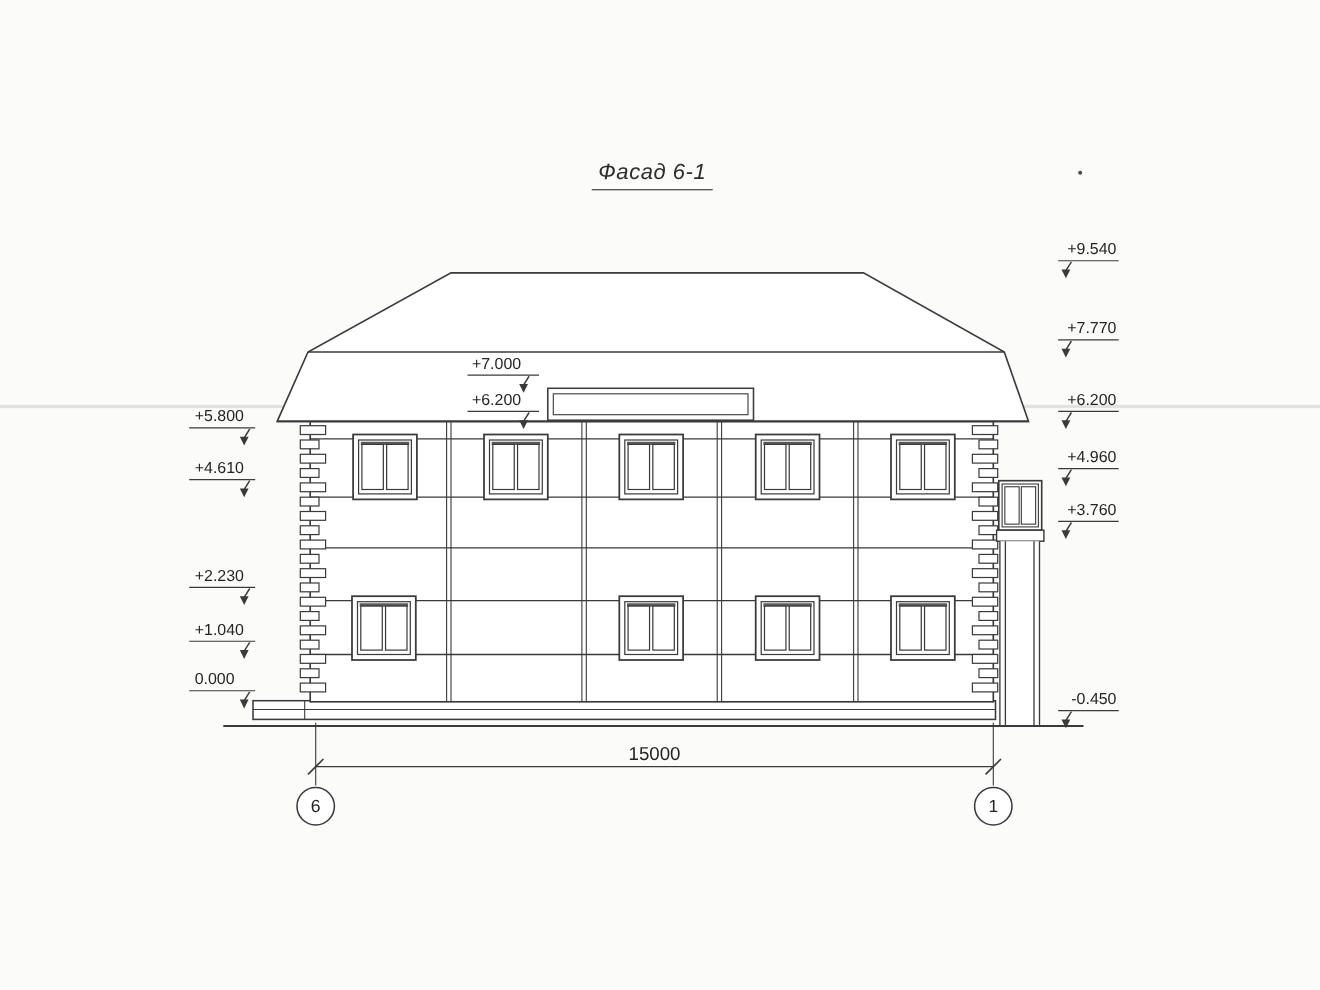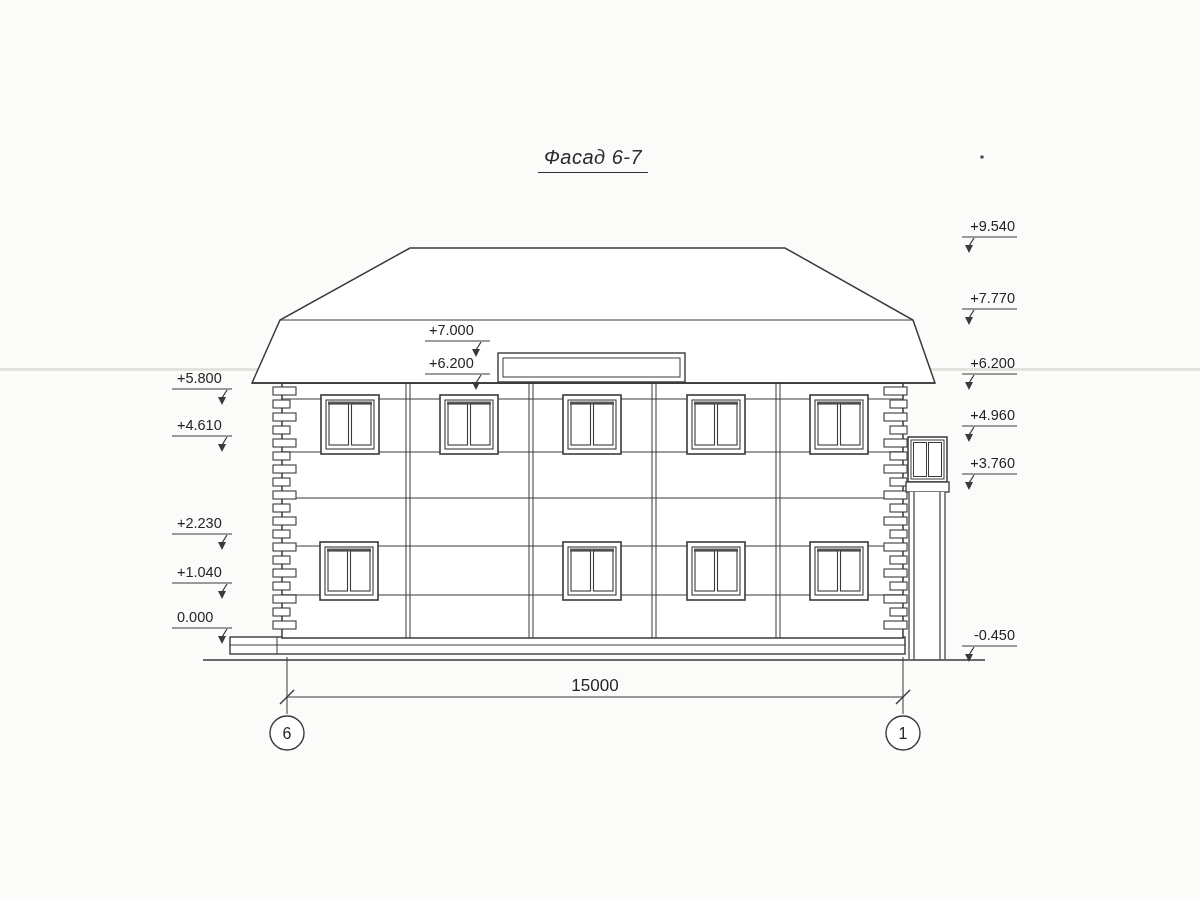--- a/index.html
+++ b/index.html
@@ -24,21 +24,21 @@
     letter-spacing: 0.5px;
     white-space: nowrap;
   }
   svg.sheet { position: absolute; left: 0; top: 0; }
   svg text { font-family: "Liberation Sans", sans-serif; }
 </style>
 </head>
 <body>
 
 <div class="page">
-  <div class="drawing-title">Фасад 6-7</div>
+  <div class="drawing-title">Фасад 6-1</div>
   <svg class="sheet" width="1200" height="900" viewBox="0 0 1200 900">
       <rect x="0" y="368" width="1200" height="3" fill="#c9c9c4" opacity="0.5"></rect>
       <circle cx="982" cy="157" r="1.8" fill="#4a4a4a"></circle>
       <line x1="203" y1="660" x2="985" y2="660" stroke="#3a3a3a" stroke-width="1.7"></line>
       <rect x="230" y="637" width="675" height="17" fill="#ffffff" stroke="#3a3a3a" stroke-width="1.4"></rect>
       <line x1="230" y1="645" x2="905" y2="645" stroke="#3a3a3a" stroke-width="1"></line>
       <line x1="277" y1="637" x2="277" y2="654" stroke="#3a3a3a" stroke-width="1"></line>
       <rect x="282" y="383" width="621" height="255" fill="#ffffff" stroke="#3a3a3a" stroke-width="1.5"></rect>
       <line x1="282" y1="399" x2="903" y2="399" stroke="#3a3a3a" stroke-width="1.15"></line>
       <line x1="282" y1="452" x2="903" y2="452" stroke="#3a3a3a" stroke-width="1.15"></line>

